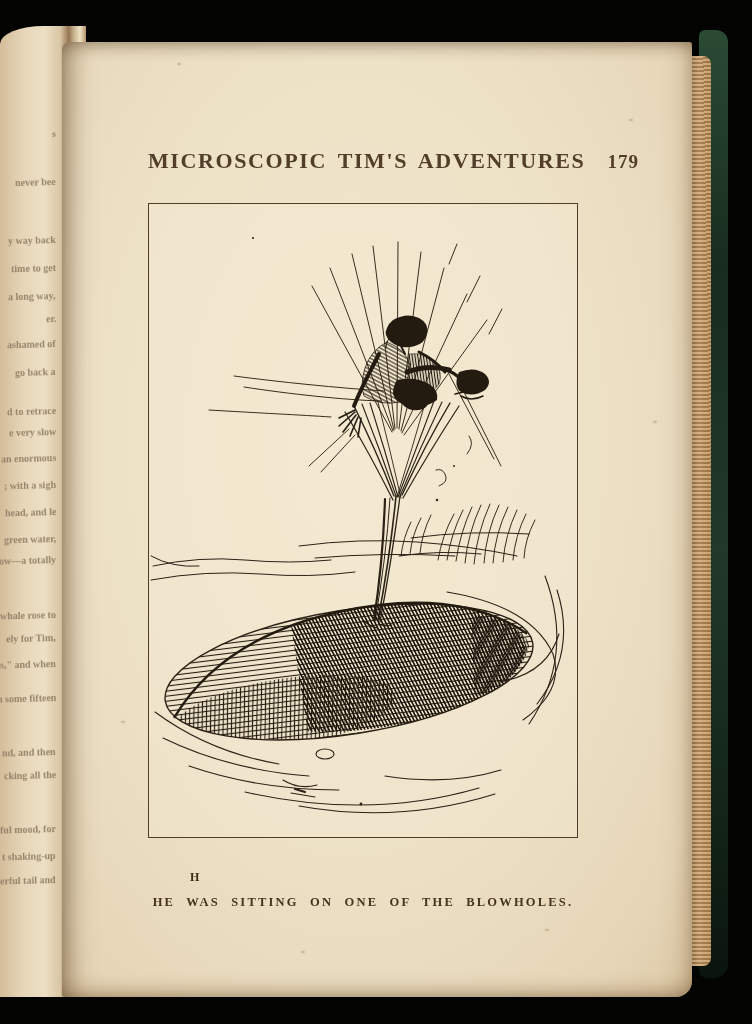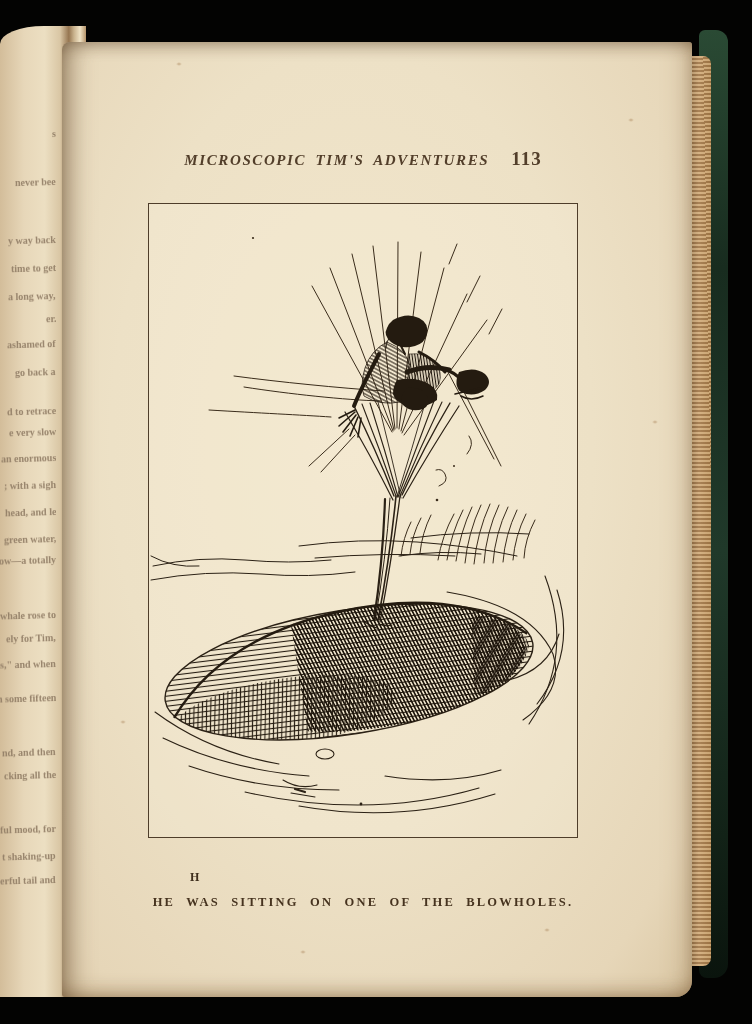--- a/index.html
+++ b/index.html
@@ -25,21 +25,21 @@
   
   .page{left:62px;top:42px;width:630px;height:955px;z-index:3;
          background:radial-gradient(ellipse at 46% 42%, #f2e6cc 0%, #ede1c6 50%, #e6d6b8 85%, #dbc8a5 100%);
          box-shadow: inset 18px 0 26px -12px rgba(86,58,28,.6),
                      inset 0 12px 16px -10px rgba(60,40,20,.35),
                      inset -16px 0 26px -14px rgba(130,95,55,.5),
                      inset 0 -14px 20px -12px rgba(125,88,48,.45);
          border-radius:8px 3px 16px 3px;}
 
   .header-row{left:86px;top:106px;width:430px;height:28px;text-align:center;white-space:nowrap;color:#523e2a;}
-  .header-title{position:static;font-style:italic;font-weight:bold;font-size:15px;letter-spacing:1.6px;word-spacing:4px;}
+  .header-title{position:static;font-weight:bold;font-size:22px;letter-spacing:1.6px;word-spacing:4px;}
   .header-num{position:static;font-weight:bold;font-size:19px;margin-left:22px;letter-spacing:1px;}
 
   .plate{left:86px;top:161px;width:430px;height:635px;border:1.5px solid #4e3d2a;background:rgba(255,249,235,.18);}
   .plate svg{position:absolute;left:0;top:0;}
 
   .caption{left:86px;top:809px;width:430px;text-align:center;font-weight:bold;font-size:12.5px;
            letter-spacing:2.2px;word-spacing:6px;color:#46331f;white-space:nowrap;margin-top:44px;}
   .sig{left:128px;top:828px;font-weight:bold;font-size:12px;color:#3f2f1d;letter-spacing:1px;}
 
   .frag-layer{left:-20px;top:0;width:76px;height:1024px;overflow:hidden;z-index:4;}
@@ -54,21 +54,21 @@
 
 <div class="scene">
 
   <div class="cover"></div>
   <div class="fore-edge"></div>
   <div class="prev-strip"></div>
 
   <div class="page">
 
     <div class="header-row">
-      <span class="header-title">MICROSCOPIC TIM'S ADVENTURES</span><span class="header-num">113</span>
+      <span class="header-title">MICROSCOPIC TIM'S ADVENTURES</span><span class="header-num">179</span>
     </div>
 
     <div class="plate">
       <svg width="427" height="632" viewBox="0 0 427 632">
         <defs>
           <pattern id="hatchA" width="5" height="5" patternUnits="userSpaceOnUse" patternTransform="rotate(2)">
             <line x1="0" y1="2.5" x2="5" y2="2.5" stroke="#241b10" stroke-width="1.1"></line>
           </pattern>
           <pattern id="hatchB" width="3.2" height="3.2" patternUnits="userSpaceOnUse" patternTransform="rotate(72)">
             <line x1="0" y1="1.6" x2="3.2" y2="1.6" stroke="#1d150c" stroke-width="1.6"></line>

